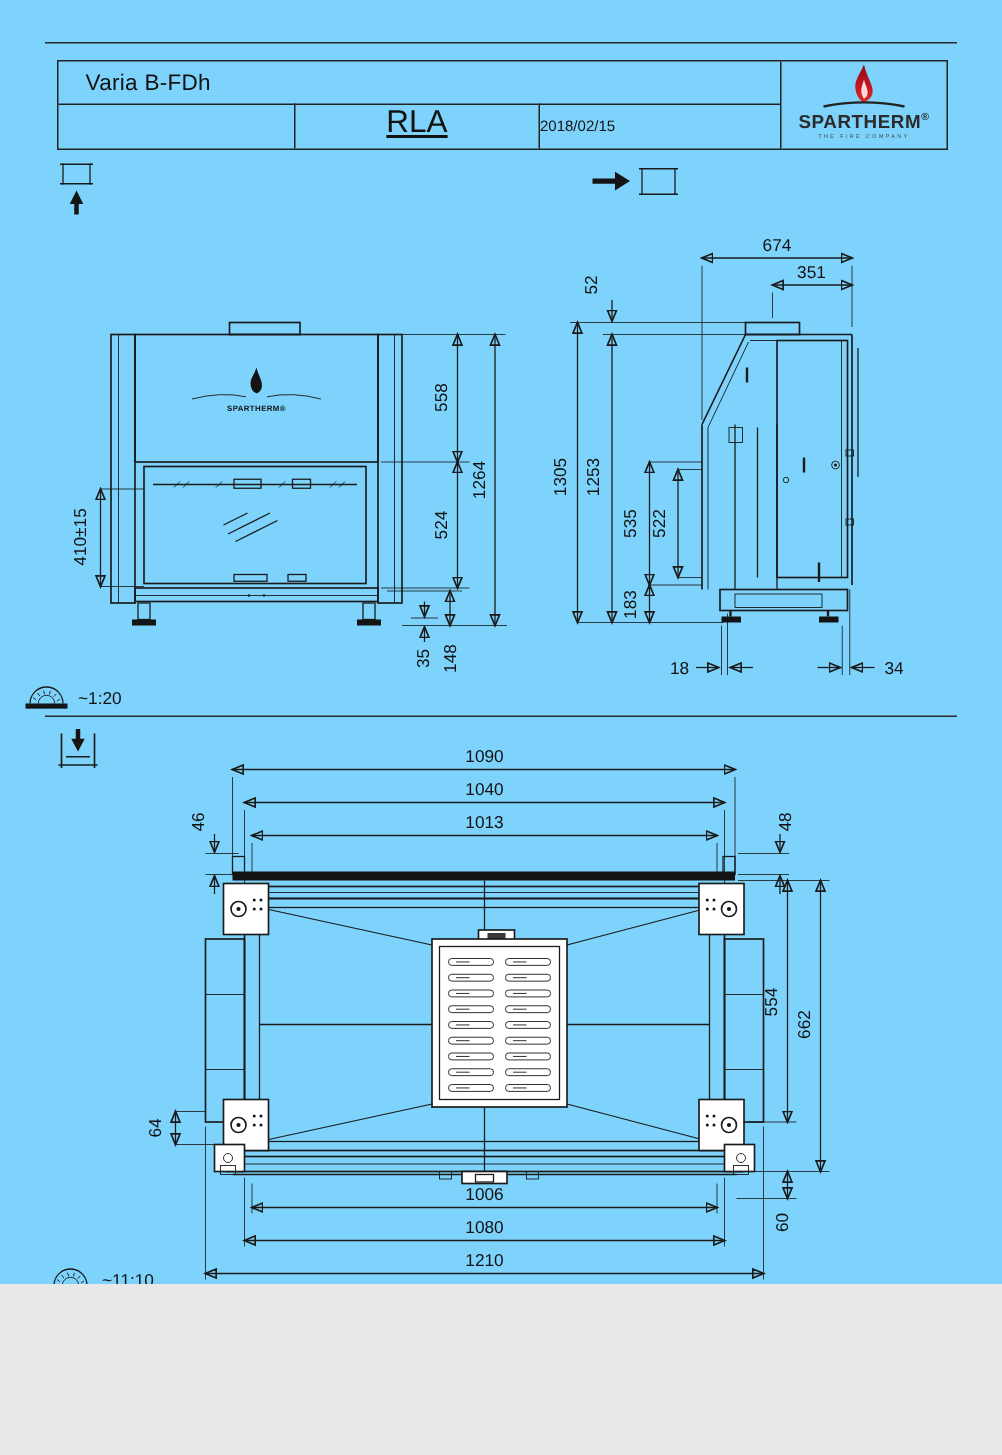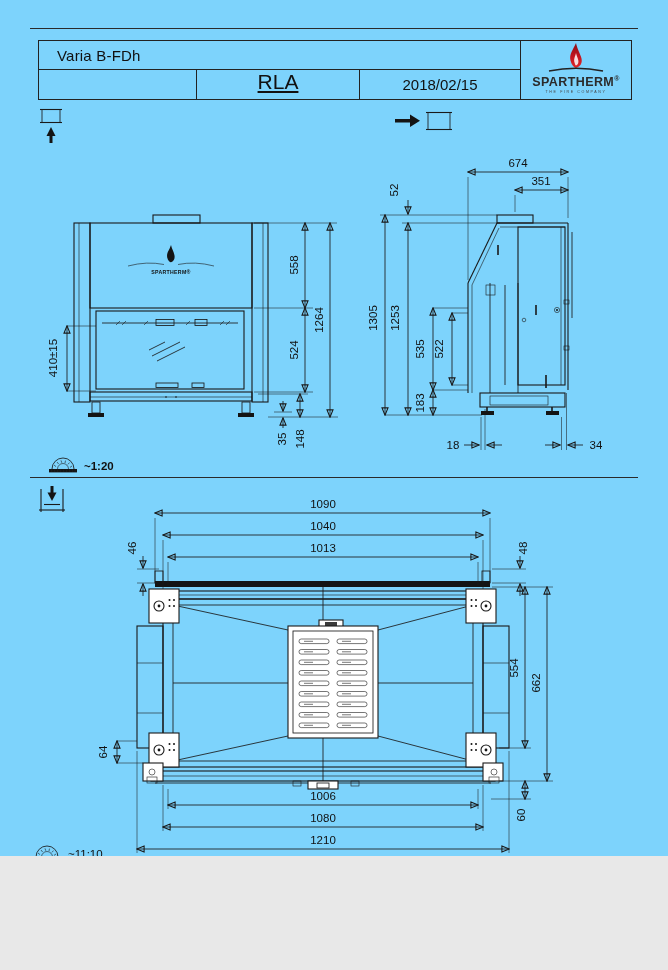--- a/index.html
+++ b/index.html
@@ -8,21 +8,21 @@
   .abs{position:absolute;}
   
   .hr{position:absolute;left:30px;width:608px;border-top:1.4px solid #2a2a2a;}
   
   .tb{position:absolute;left:38px;top:40px;width:594px;height:60px;border:1.6px solid #222;box-sizing:border-box;}
   .tb .cell{position:absolute;box-sizing:border-box;border-left:1.4px solid #222;}
   .tb .row2{border-top:1.4px solid #222;}
   .tb-title{position:absolute;left:0;top:0;width:481px;height:28px;display:flex;align-items:center;
             padding-left:18px;font-size:15px;letter-spacing:.2px;}
   .tb-rla{left:157px;top:28px;width:163px;height:30px;display:flex;align-items:flex-start;justify-content:center;font-size:21px;text-decoration:underline;}
-  .tb-date{left:320px;top:28px;width:161px;height:30px;display:flex;align-items:center;justify-content:center;font-size:15px;}
+  .tb-date{left:320px;top:28px;width:161px;height:30px;display:flex;align-items:center;justify-content:flex-start;font-size:10px;}
   .tb-logo{left:481px;top:0;width:111px;height:58px;display:flex;flex-direction:column;align-items:center;justify-content:flex-start;}
   .brandline{font-size:12.5px;font-weight:bold;letter-spacing:.4px;color:#2b2b2b;line-height:1;}
   .brandline sup{font-size:7px;}
   .tagline{font-size:3.6px;letter-spacing:1.6px;color:#444;margin-top:1.5px;}
   
   .draw line,.draw rect,.draw path,.draw circle,.draw polyline{stroke:#1a1a1a;fill:none;stroke-width:1.1;}
   .draw .lt{stroke-width:.6;}
   .draw .md{stroke-width:.85;}
   .draw .hv{stroke-width:1.6;}
   .draw .fb{fill:#141414;stroke:none;}
@@ -264,21 +264,21 @@
       <text x="103" y="299" class="dtxt">18</text>
 
       <line x1="211.5" y1="267" x2="211.5" y2="300" class="ext"></line>
       <line x1="216.5" y1="243" x2="216.5" y2="300" class="ext"></line>
       <line x1="195" y1="295" x2="210" y2="295" class="dim" marker-end="url(#as)"></line>
       <line x1="233" y1="295" x2="218" y2="295" class="dim" marker-end="url(#as)"></line>
       <text x="246" y="299" class="dtxt">34</text>
     </g>
   </svg>
 
-  <div class="scale" style="left:48px;top:457px;font-weight:bold;">
+  <div class="scale" style="left:16px;top:457px;">
     <svg class="draw" width="30" height="17" viewBox="0 0 30 17">
       <path d="M4,12 A11,11 0 0 1 26,12" class="md"></path>
       <path d="M9.5,12 A5.5,5.5 0 0 1 20.5,12" class="lt"></path>
       <path d="M6,8 l2,1.6 M9,5 l1.6,2 M13,3.4 l.8,2.4 M17.5,3.6 l-.5,2.4 M21.5,5.6 l-1.6,1.8 M24,9 l-2,1.4" class="lt"></path>
       <rect x="1" y="12" width="28" height="3.4" class="fb"></rect>
       <path d="M3.5,12.3 v2.8 M6.5,12.3 v2.8 M9.5,12.3 v2.8 M12.5,12.3 v2.8 M15.5,12.3 v2.8 M18.5,12.3 v2.8 M21.5,12.3 v2.8 M24.5,12.3 v2.8 M27,12.3 v2.8" stroke="#fff" stroke-width=".7"></path>
     </svg>
     <span>~1:20</span>
   </div>
   <div class="hr" style="top:477px;"></div>

